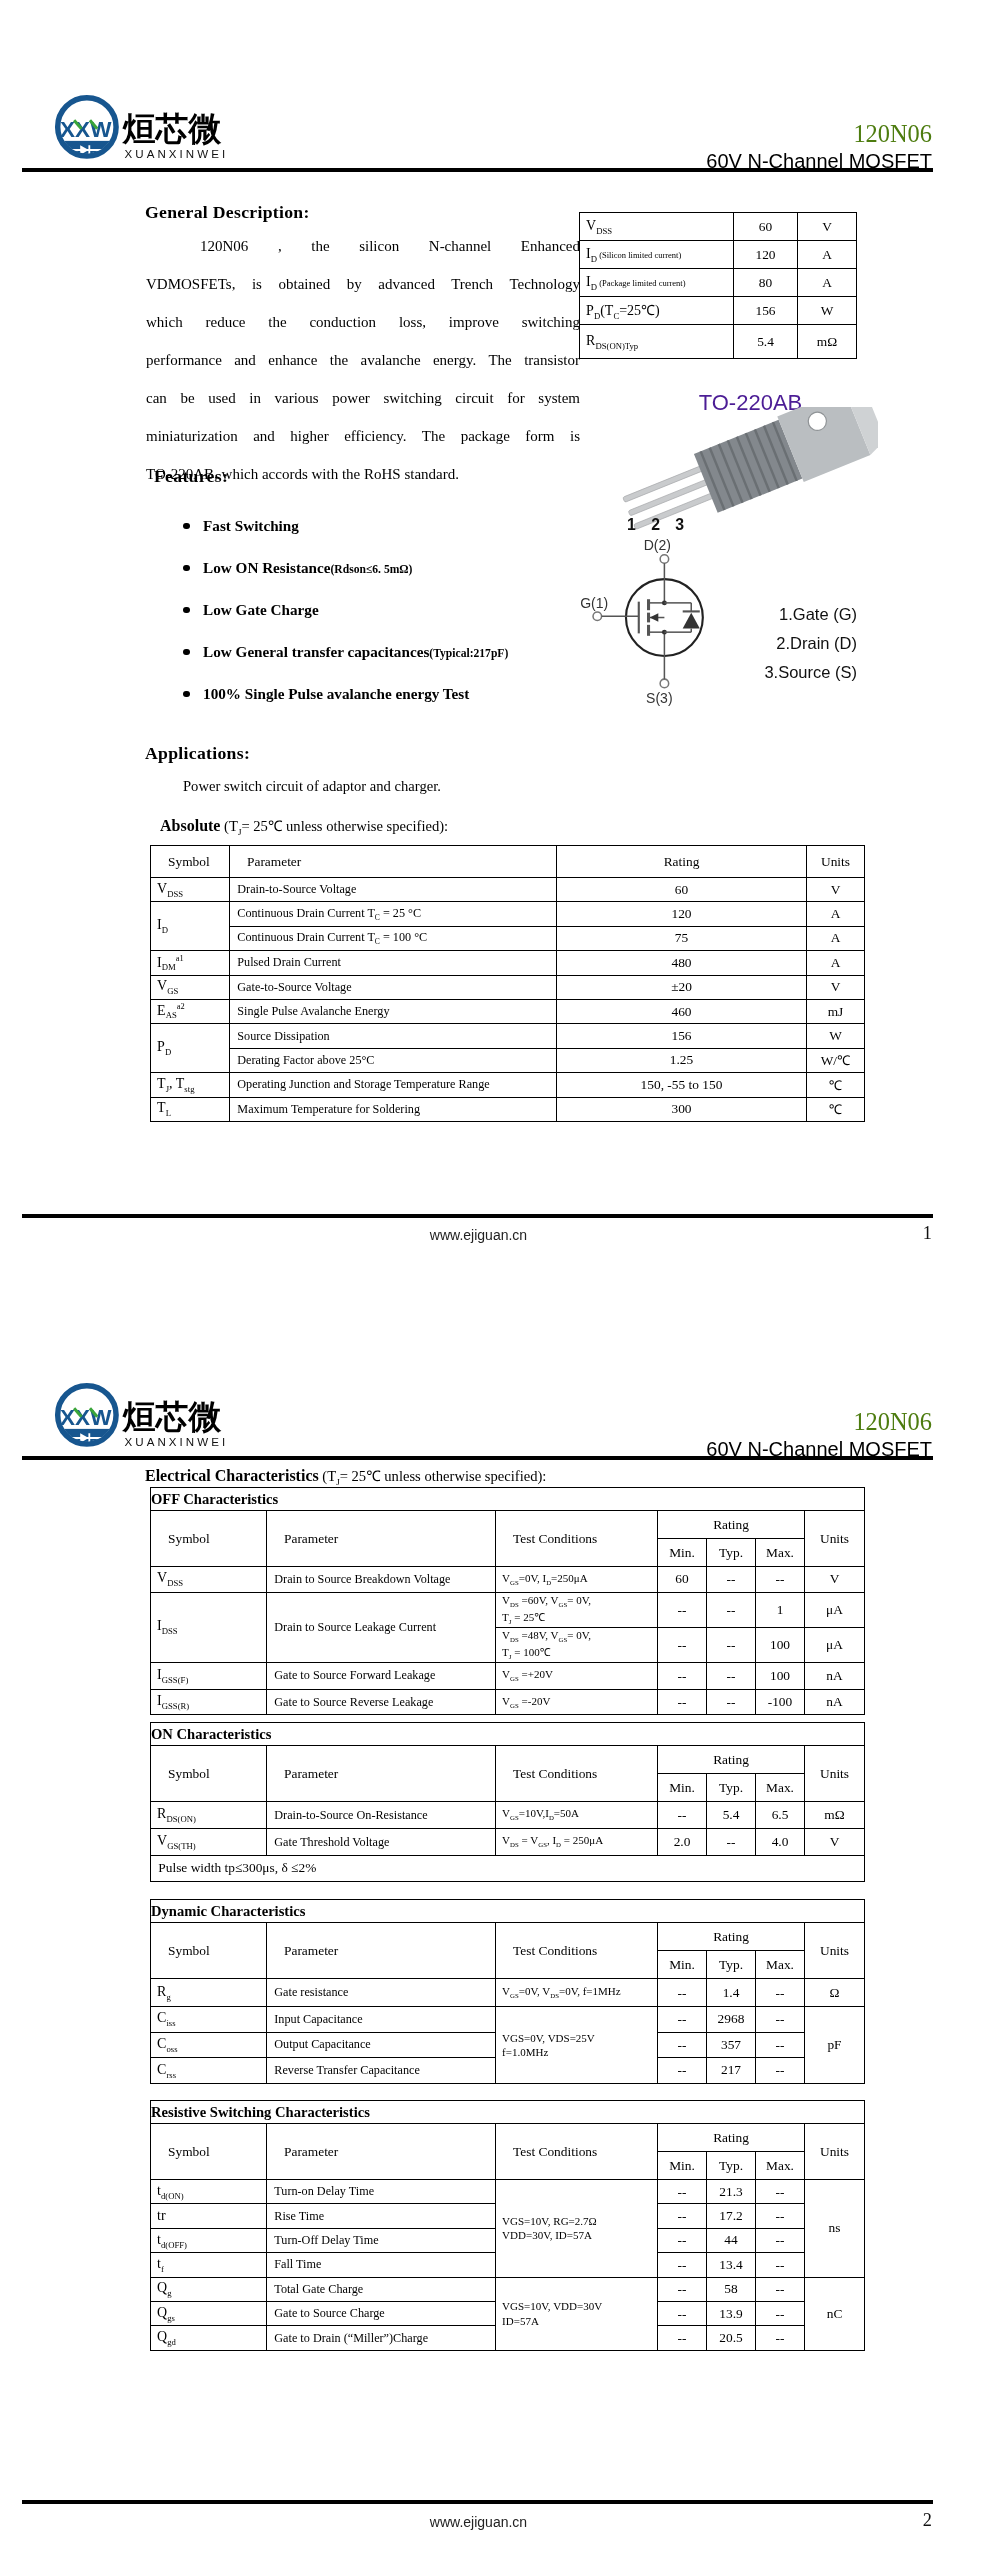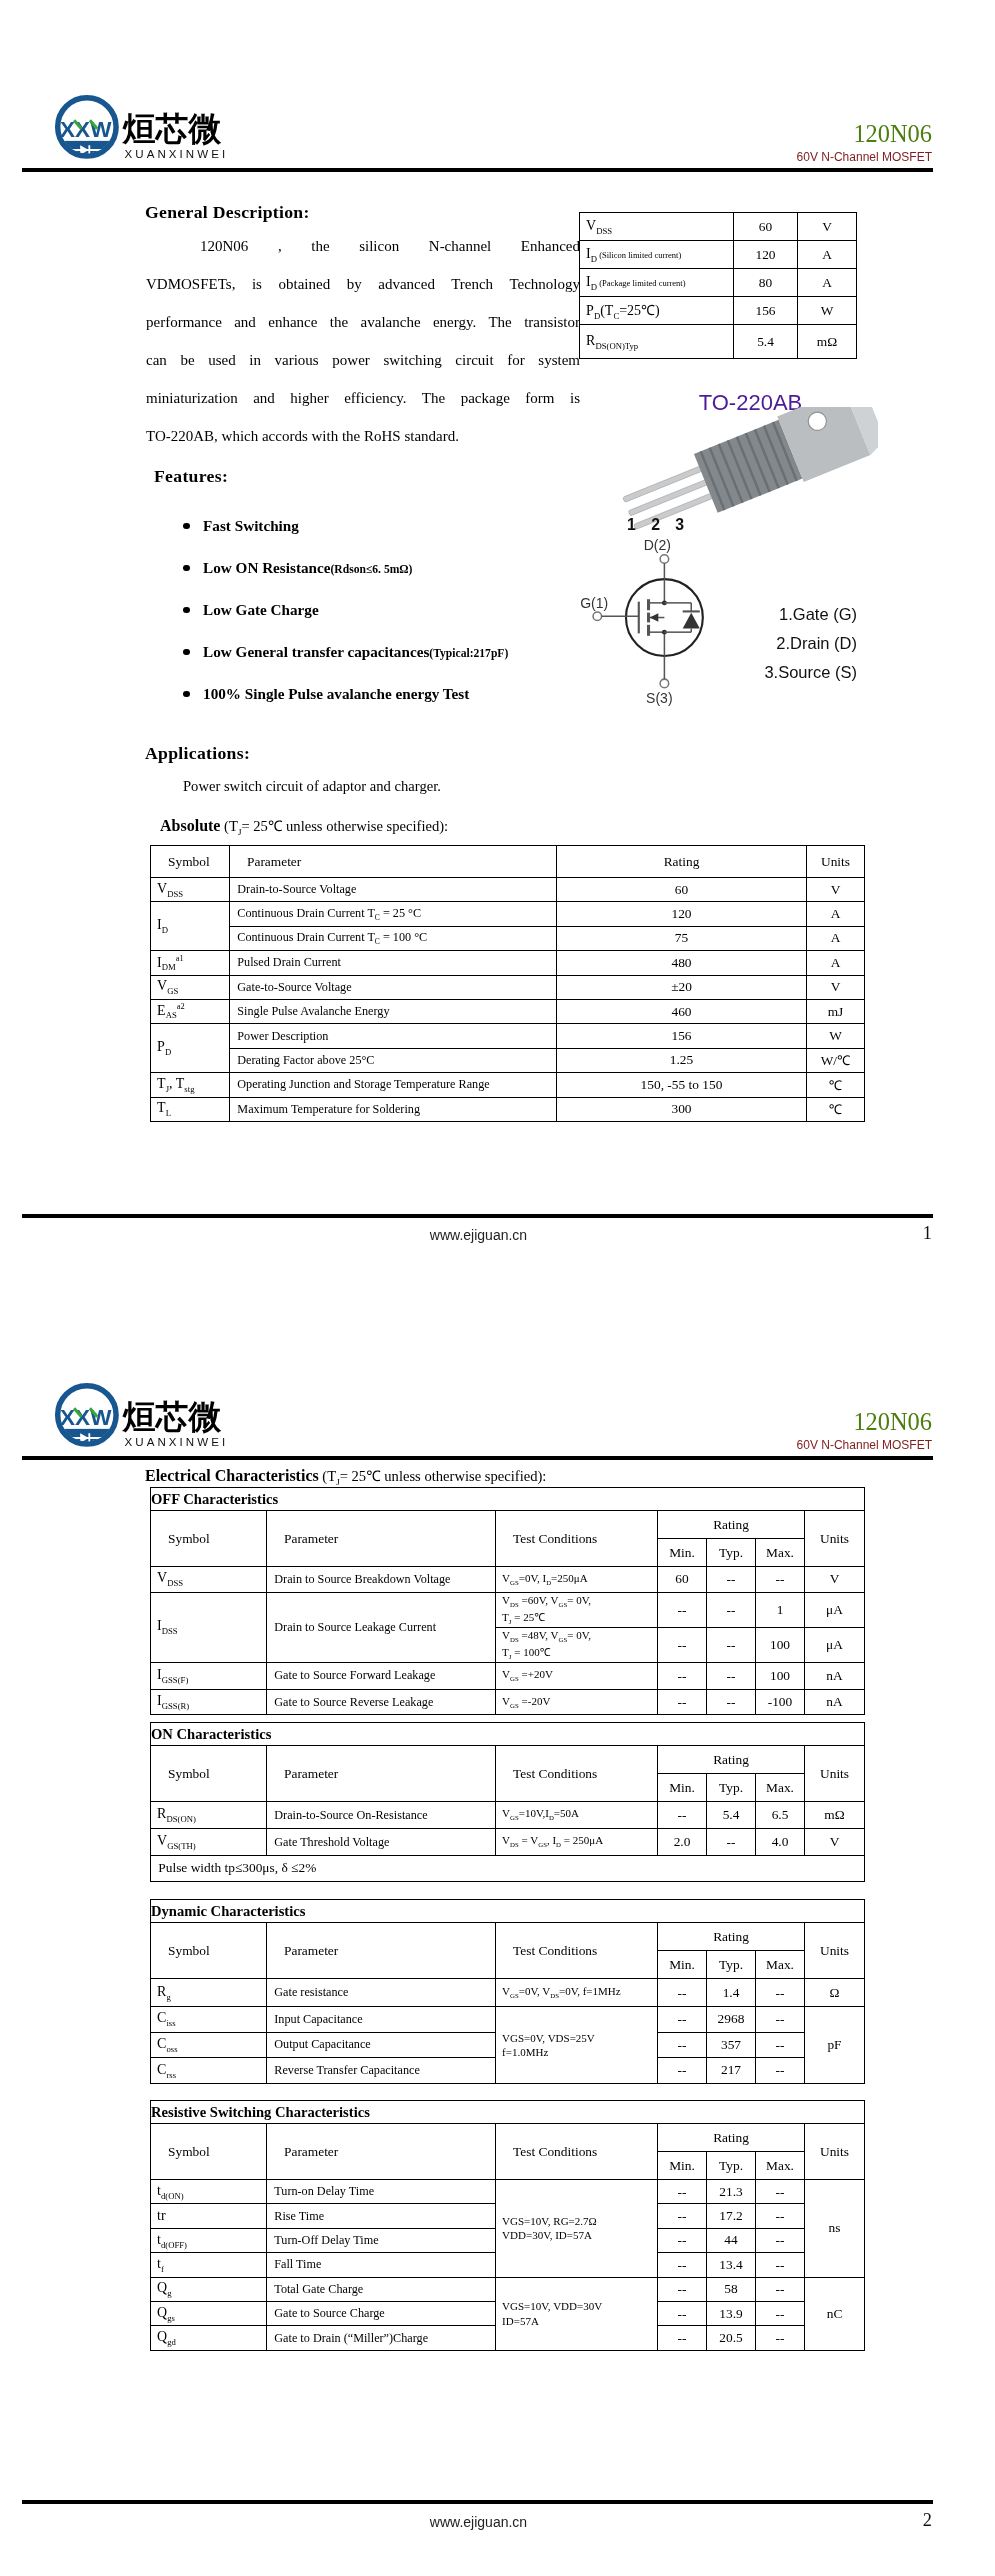--- a/index.html
+++ b/index.html
@@ -6,21 +6,21 @@
   body{width:995px;height:2576px;background:#ffffff;position:relative;
        font-family:"Liberation Serif",serif;color:#000;}
   .page{position:absolute;left:0;width:995px;height:1288px;background:#fff;}
   .abs{position:absolute;}
 
   
   .hdr-rule{position:absolute;left:22px;width:911px;height:4.3px;background:#000;}
   .part-no{position:absolute;right:63px;font-family:Liberation Serif, serif;
            font-size:24.4px;line-height:1;color:#4d7c0f;}
   .part-sub{position:absolute;right:63px;font-family:"Liberation Sans",sans-serif;
-            font-size:12px;line-height:1;color:#7f1d1d;}
+            font-size:20px;line-height:1;color:#000000;}
 
   
   .ft-rule{position:absolute;left:22px;width:911px;height:4.3px;background:#000;}
   .ft-url{position:absolute;left:0;width:957px;text-align:center;
           font-family:"Liberation Sans",sans-serif;font-size:14px;color:#222;}
   .ft-num{position:absolute;right:63px;font-size:18.3px;color:#111;}
 
   
   .h-big{font-size:17.7px;font-weight:bold;letter-spacing:0.3px;}
   .gd-lines{width:434px;font-size:15px;line-height:38px;}
@@ -85,20 +85,21 @@
     <text x="119" y="110" font-size="19" letter-spacing="5" fill="#111" font-family="Liberation Sans, sans-serif">XUANXINWEI</text>
   </svg>
   <div class="part-no" style="top:122px;">120N06</div>
   <div class="part-sub" style="top:151px;">60V N-Channel MOSFET</div>
   <div class="hdr-rule" style="top:168px;"></div>
 
   <div class="abs h-big" style="left:145px;top:202px;">General Description:</div>
   <div class="abs gd-lines" style="left:146px;top:227px;">
     <div class="gd-line first">120N06 , the silicon N-channel Enhanced</div>
     <div class="gd-line">VDMOSFETs, is obtained by advanced Trench Technology</div>
+    <div class="gd-line">which reduce the conduction loss, improve switching</div>
     <div class="gd-line">performance and enhance the avalanche energy. The transistor</div>
     <div class="gd-line">can be used in various power switching circuit for system</div>
     <div class="gd-line">miniaturization and higher efficiency. The package form is</div>
     <div class="gd-line last">TO-220AB, which accords with the RoHS standard.</div>
   </div>
 
   <table class="abs qs" style="left:579px;top:212px;width:277px;">
     <colgroup>
         <col style="width:154px">
         <col style="width:64px">
@@ -249,21 +250,21 @@
       <td class="c-u">V</td>
     </tr>
     <tr style="height:24.4px">
       <td class="c-sym">E<sub>AS</sub><sup>a2</sup></td>
       <td class="c-param">Single Pulse Avalanche Energy</td>
       <td class="c-val">460</td>
       <td class="c-u">mJ</td>
     </tr>
     <tr style="height:24.4px">
       <td class="c-sym" rowspan="2">P<sub>D</sub></td>
-      <td class="c-param">Power Description</td>
+      <td class="c-param">Source Dissipation</td>
       <td class="c-val">156</td>
       <td class="c-u">W</td>
     </tr>
     <tr style="height:24.4px">
       <td class="c-param">Derating Factor above 25°C</td>
       <td class="c-val">1.25</td>
       <td class="c-u">W/℃</td>
     </tr>
     <tr style="height:24.4px">
       <td class="c-sym">T<sub>J</sub>, T<sub>stg</sub></td>

